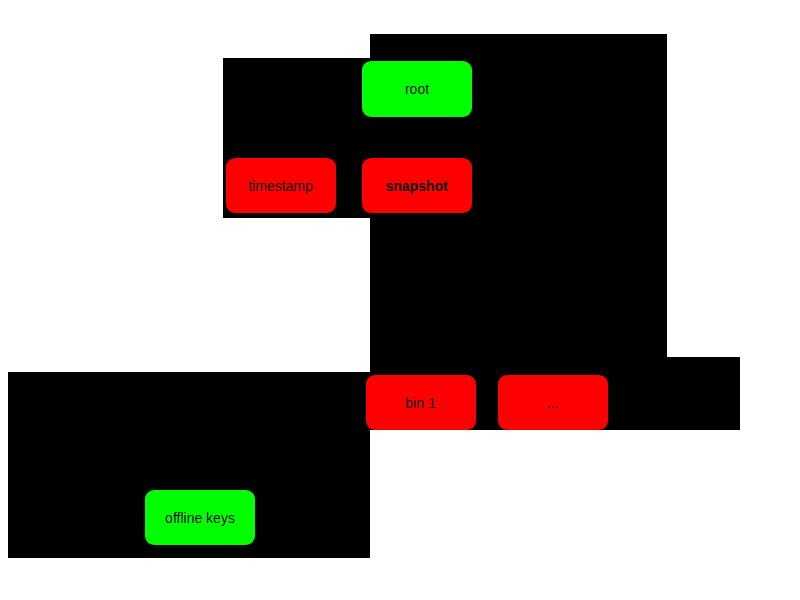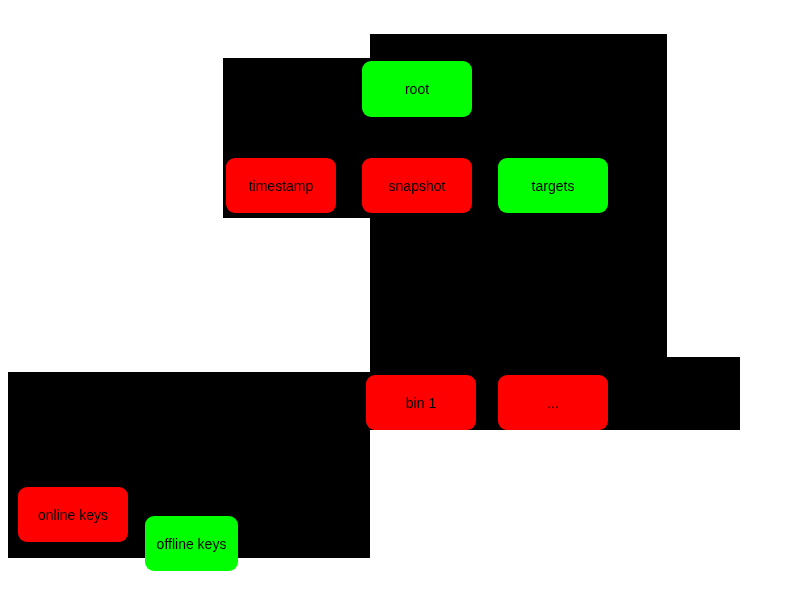--- a/index.html
+++ b/index.html
@@ -58,31 +58,25 @@
     <div class="black-region" style="left: 370px; top: 34px; width: 297px; height: 323px;"></div>
     <div class="black-region" style="left: 223px; top: 58px; width: 147px; height: 160px;"></div>
     <div class="black-region" style="left: 370px; top: 357px; width: 370px; height: 73px;"></div>
     <div class="black-region" style="left: 8px; top: 372px; width: 362px; height: 186px;"></div>
     <div class="node red" style="left: 226px; top: 158px; width: 110px; height: 55px;">
       <span class="node-label">timestamp</span>
     </div>
     <div class="node green" style="left: 362px; top: 61px; width: 110px; height: 56px;">
       <span class="node-label">root</span>
     </div>
-    <div class="node red" style="left: 362px; top: 158px; width: 110px; height: 55px;">
+    <div class="node red" style="left: 362px; top: 158px; width: 110px; height: 55px; font-weight: bold;">
       <span class="node-label">snapshot</span>
-    </div>
-    <div class="node green" style="left: 498px; top: 158px; width: 110px; height: 55px;">
-      <span class="node-label">targets</span>
     </div>
     <div class="node red" style="left: 366px; top: 375px; width: 110px; height: 55px;">
       <span class="node-label">bin 1</span>
     </div>
     <div class="node red" style="left: 498px; top: 375px; width: 110px; height: 55px;">
       <span class="node-label">...</span>
     </div>
-    <div class="node red" style="left: 18px; top: 487px; width: 110px; height: 55px;">
-      <span class="node-label">online keys</span>
-    </div>
-    <div class="node green" style="left: 145px; top: 516px; width: 93px; height: 55px;">
+    <div class="node green" style="left: 145px; top: 490px; width: 110px; height: 55px;">
       <span class="node-label">offline keys</span>
     </div>
   </div>
 
 </body></html>

